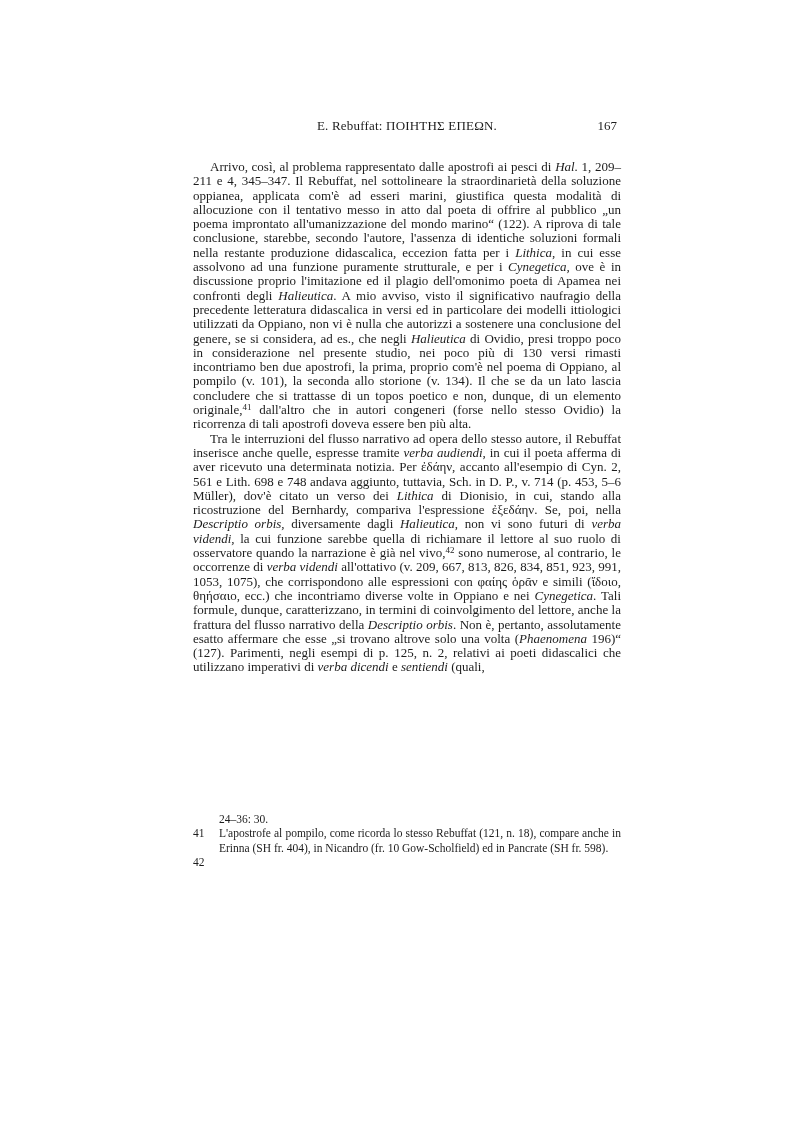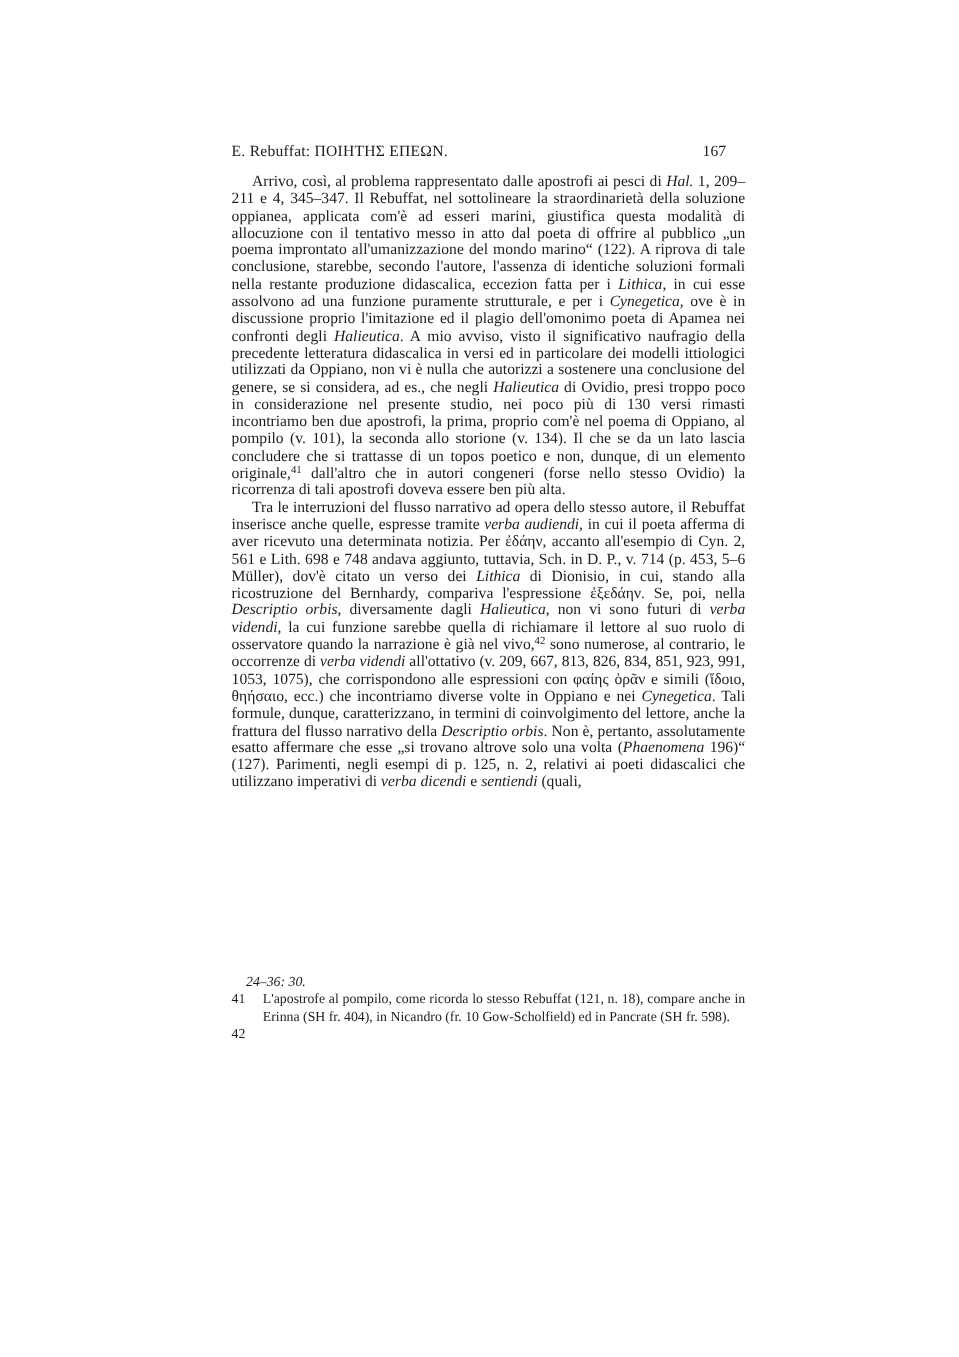--- a/index.html
+++ b/index.html
@@ -21,30 +21,30 @@
     left: 193px;
     width: 428px;
   }
   .header {
     top: 118px;
     height: 18px;
     font-size: 13px;
   }
   .running-title {
     display: block;
-    text-align: left;
+    text-align: center;
     letter-spacing: 0.2px;
   }
   .page-number {
     position: absolute;
-    right: 16px;
+    right: 4px;
     top: 0;
   }
   .body-text {
-    top: 144px;
+    top: 160px;
     font-size: 13px;
     line-height: 14.3px;
     text-align: justify;
   }
   .para {
     margin: 0;
     text-indent: 17px;
   }
   .it { font-style: italic; }
   sup {
@@ -54,23 +54,22 @@
     position: relative;
     top: -4px;
   }
   .footnotes {
     top: 812px;
     font-size: 11.5px;
     line-height: 14.3px;
     text-align: justify;
   }
   .fn-continuation {
-    margin-left: 12px;
+    margin-left: 26px;
     margin-bottom: 0;
-    font-style: italic;
   }
   .fn {
     position: relative;
     padding-left: 26px;
   }
   .fn-num {
     position: absolute;
     left: 0;
     top: 0;
   }

